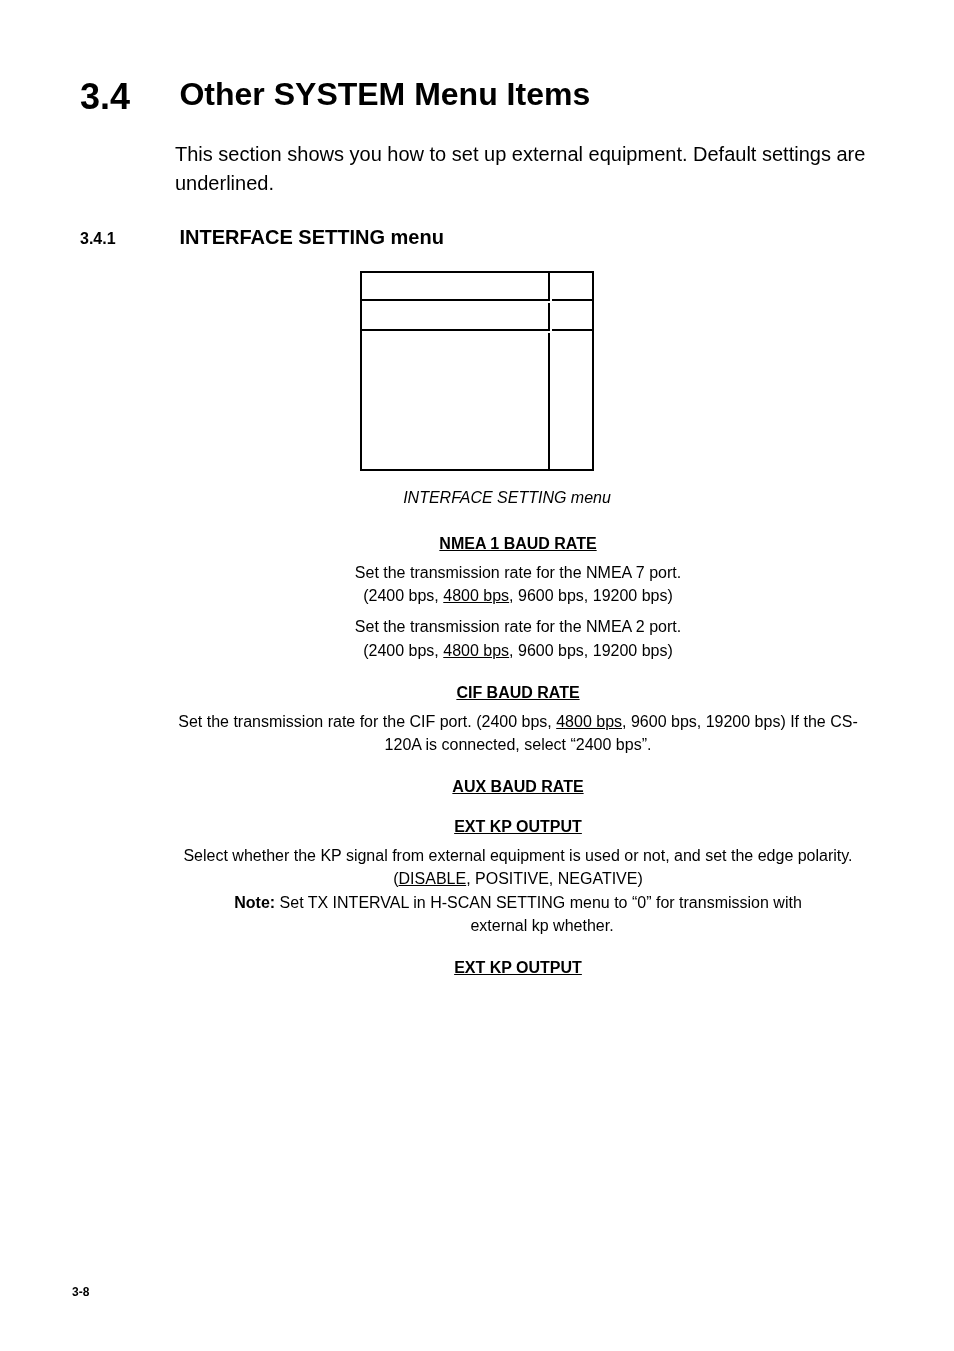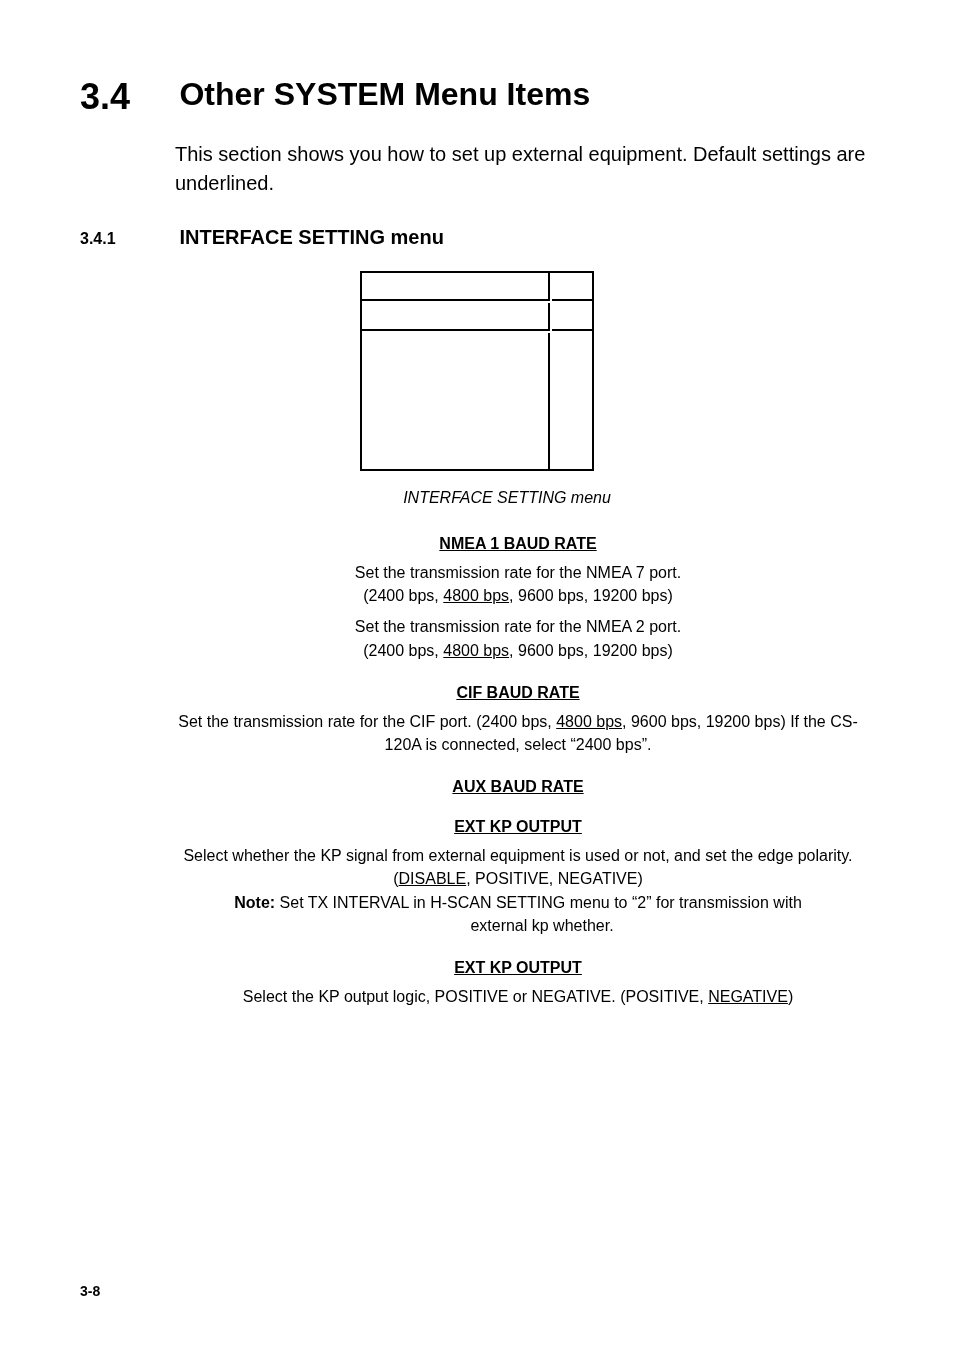--- a/index.html
+++ b/index.html
@@ -110,23 +110,23 @@
     padding-left: 48px;
     text-indent: -48px;
   }
   .note-cont {
     font-size: 16px;
     line-height: 1.45;
     padding-left: 48px;
   }
   .page-num {
     position: absolute;
-    left: 80px;
+    left: 72px;
     bottom: 52px;
-    font-size: 14px;
+    font-size: 12px;
     font-weight: bold;
   }
 </style>
 </head>
 <body>
 
 <div>
   <span class="section-num">3.4</span>
   <span class="section-title">Other SYSTEM Menu Items</span>
 </div>
@@ -168,24 +168,21 @@
     <span>Set the transmission rate for the CIF port. (2400 bps, </span><span class="u">4800 bps</span><span>, 9600 bps, 19200 bps) If the CS-120A is connected, select “2400 bps”.</span>
   </div>
 
   <div class="item-hdr">AUX BAUD RATE</div>
 
   <div class="item-hdr">EXT KP OUTPUT</div>
   <div class="item-body">
     <span>Select whether the KP signal from external equipment is used or not, and set the edge polarity. (</span><span class="u">DISABLE</span><span>, POSITIVE, NEGATIVE)</span>
   </div>
   <div class="note-body">
-    <span class="note-label">Note:</span><span> Set TX INTERVAL in H-SCAN SETTING menu to “2” for transmission with</span>
+    <span class="note-label">Note:</span><span> Set TX INTERVAL in H-SCAN SETTING menu to “0” for transmission with</span>
   </div>
   <div class="note-cont">external kp whether.</div>
 
   <div class="item-hdr">EXT KP OUTPUT</div>
-  <div class="item-body">
-    <span>Select the KP output logic, POSITIVE or NEGATIVE. (POSITIVE, </span><span class="u">NEGATIVE</span><span>)</span>
-  </div>
 
 </div>
 
 <div class="page-num">3-8</div>
 
 </body></html>

